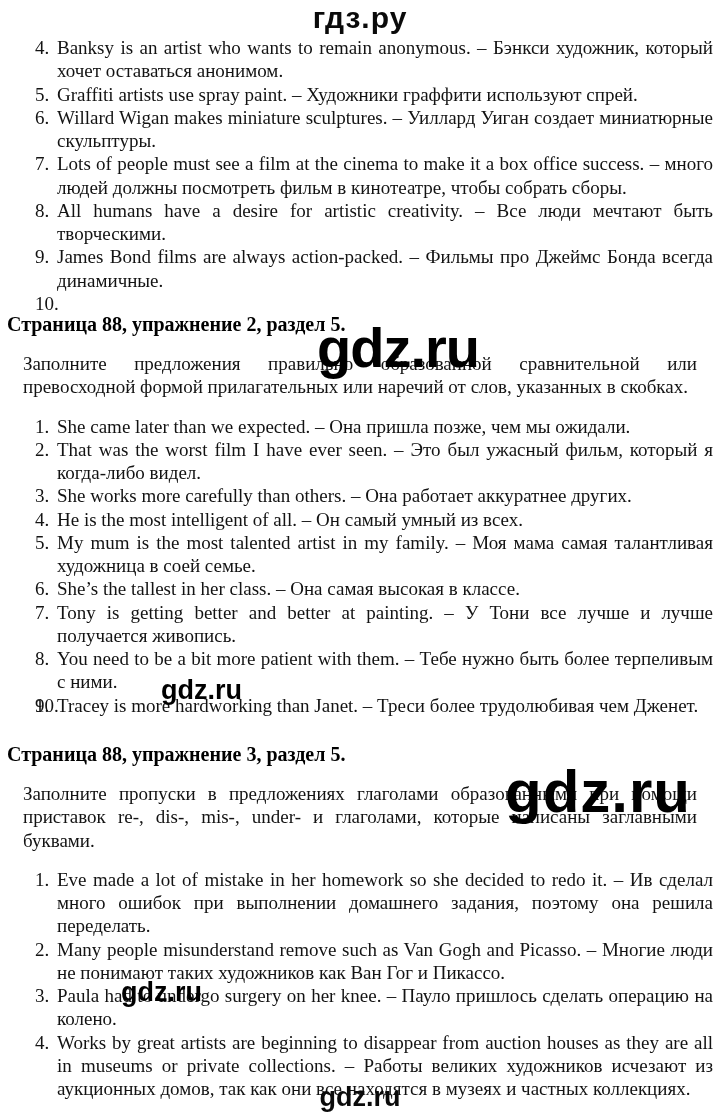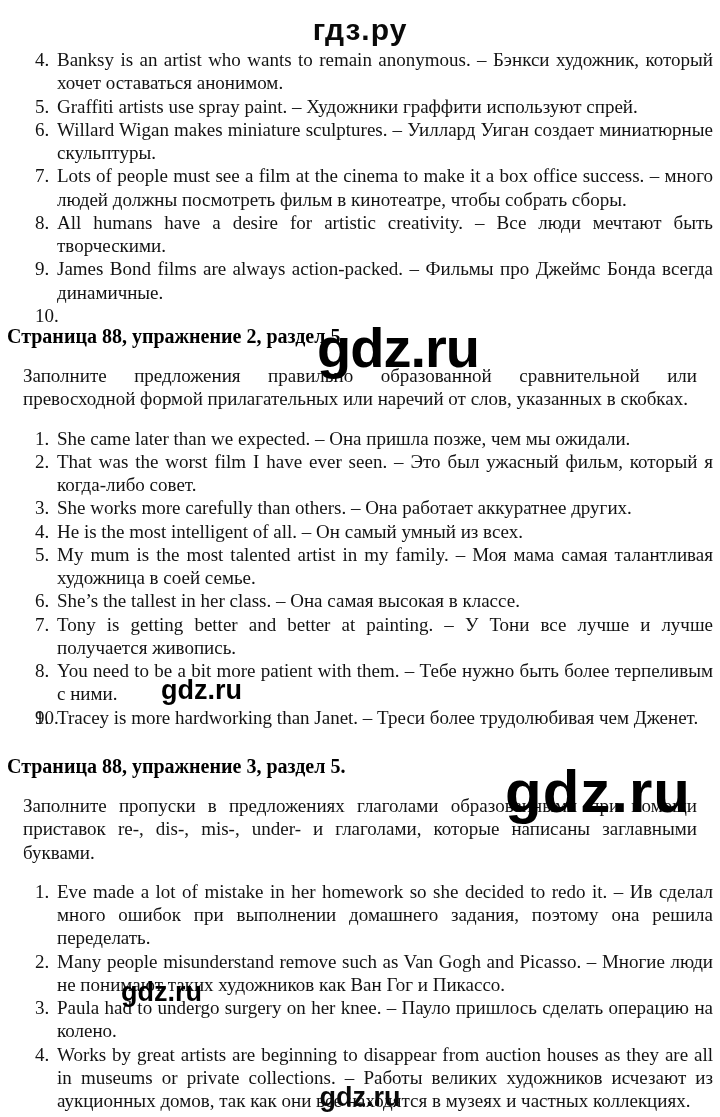--- a/index.html
+++ b/index.html
@@ -2,21 +2,21 @@
 <html><head>
 <meta charset="utf-8">
 <style>
   html,body{margin:0;padding:0;}
   body{
     width:720px;height:1117px;position:relative;overflow:hidden;
     background:#ffffff;color:#161616;
     font-family:"Liberation Serif","DejaVu Serif",serif;
     font-size:19px;line-height:23.25px;
   }
-  .page{position:relative;width:720px;height:1117px;padding:18px 7px 0 7px;box-sizing:border-box;}
+  .page{position:relative;width:720px;height:1117px;padding:6px 7px 0 7px;box-sizing:border-box;}
   .brand-header{
     font-family:"Liberation Sans","DejaVu Sans",sans-serif;
     font-weight:700;font-size:30px;line-height:30px;letter-spacing:1px;
     text-align:center;color:#0a0a0a;margin:-3px 0 3px 0;
   }
   ol.answers{list-style:none;margin:0;padding:0;}
   ol.answers li{
     position:relative;padding-left:50px;text-align:justify;color:#131313;
   }
   ol.answers li .num{
@@ -57,21 +57,21 @@
     <li><span class="num">8.</span><span>All humans have a desire for artistic creativity. – Все люди мечтают быть творческими.</span></li>
     <li><span class="num">9.</span><span>James Bond films are always action-packed. – Фильмы про Джеймс Бонда всегда динамичные.</span></li>
     <li><span class="num">10.</span></li>
   </ol>
 
   <h2 class="section-heading h2">Страница 88, упражнение 2, раздел 5.</h2>
   <p class="instruction">Заполните предложения правильно образованной сравнительной или превосходной формой прилагательных или наречий от слов, указанных в скобках.</p>
 
   <ol class="answers">
     <li><span class="num">1.</span><span>She came later than we expected. – Она пришла позже, чем мы ожидали.</span></li>
-    <li><span class="num">2.</span><span>That was the worst film I have ever seen. – Это был ужасный фильм, который я когда-либо совет.</span></li>
+    <li><span class="num">2.</span><span>That was the worst film I have ever seen. – Это был ужасный фильм, который я когда-либо видел.</span></li>
     <li><span class="num">3.</span><span>She works more carefully than others. – Она работает аккуратнее других.</span></li>
     <li><span class="num">4.</span><span>He is the most intelligent of all. – Он самый умный из всех.</span></li>
     <li><span class="num">5.</span><span>My mum is the most talented artist in my family. – Моя мама самая талантливая художница в соей семье.</span></li>
     <li><span class="num">6.</span><span>She’s the tallest in her class. – Она самая высокая в классе.</span></li>
     <li><span class="num">7.</span><span>Tony is getting better and better at painting. – У Тони все лучше и лучше получается живопись.</span></li>
     <li><span class="num">8.</span><span>You need to be a bit more patient with them. – Тебе нужно быть более терпеливым с ними.</span></li>
     <li><span class="num">9.</span></li>
     <li><span class="num">10.</span><span>Tracey is more hardworking than Janet. – Треси более трудолюбивая чем Дженет.</span></li>
   </ol>
 

